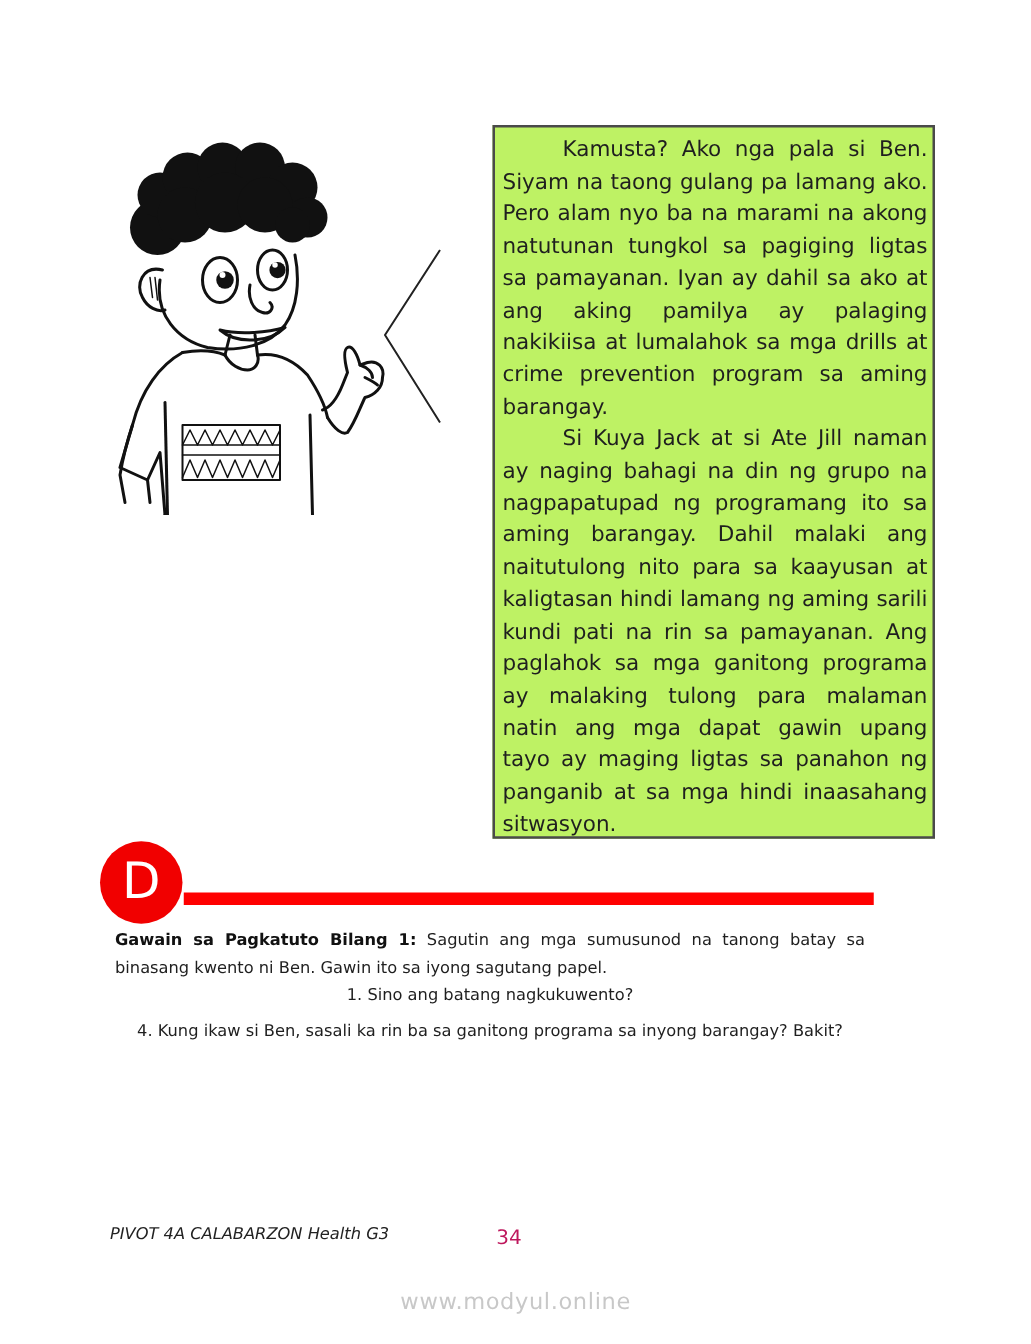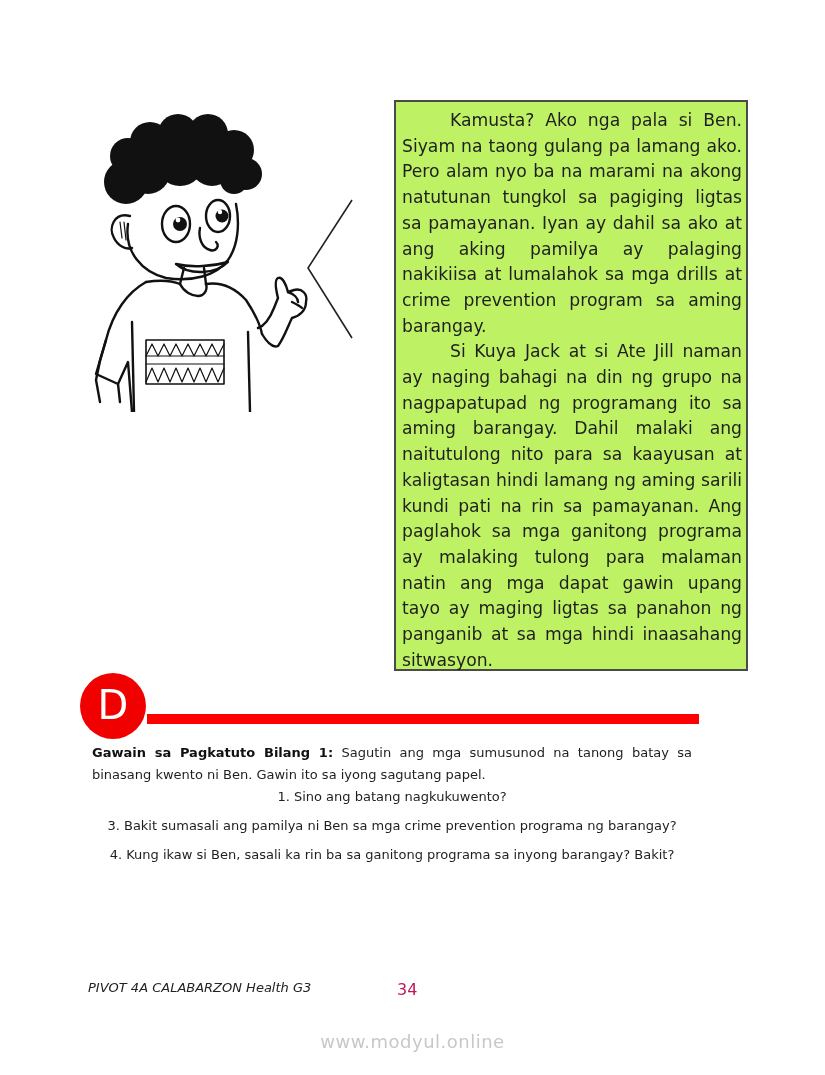--- a/index.html
+++ b/index.html
@@ -103,20 +103,19 @@
     <p>Si Kuya Jack at si Ate Jill naman ay naging bahagi na din ng grupo na nagpapatupad ng programang ito sa aming barangay. Dahil malaki ang naitutulong nito para sa kaayusan at kaligtasan hindi lamang ng aming sarili kundi pati na rin sa pamayanan. Ang paglahok sa mga ganitong programa ay malaking tulong para malaman natin ang mga dapat gawin upang tayo ay maging ligtas sa panahon ng panganib at sa mga hindi inaasahang sitwasyon.</p>
   </div>
 </div>
 
 <div class="sec-badge">D</div>
 <div class="sec-bar"></div>
 
 <div class="activity">
   <p class="intro"><b>Gawain sa Pagkatuto Bilang 1:</b> <span>Sagutin ang mga sumusunod na tanong batay sa binasang kwento ni Ben. Gawin ito sa iyong sagutang papel.</span></p>
   <p class="q">1. Sino ang batang nagkukuwento?</p>
-  <p class="q">3. Bakit sumasali ang pamilya ni Ben sa mga crime prevention programa ng barangay?</p>
   <p class="q">4. Kung ikaw si Ben, sasali ka rin ba sa ganitong programa sa inyong barangay? Bakit?</p>
 </div>
 
 <div class="footer-left">PIVOT 4A CALABARZON Health G3</div>
 <div class="footer-page">34</div>
 
 <div class="watermark">www.modyul.online</div>
 
 </body></html>

